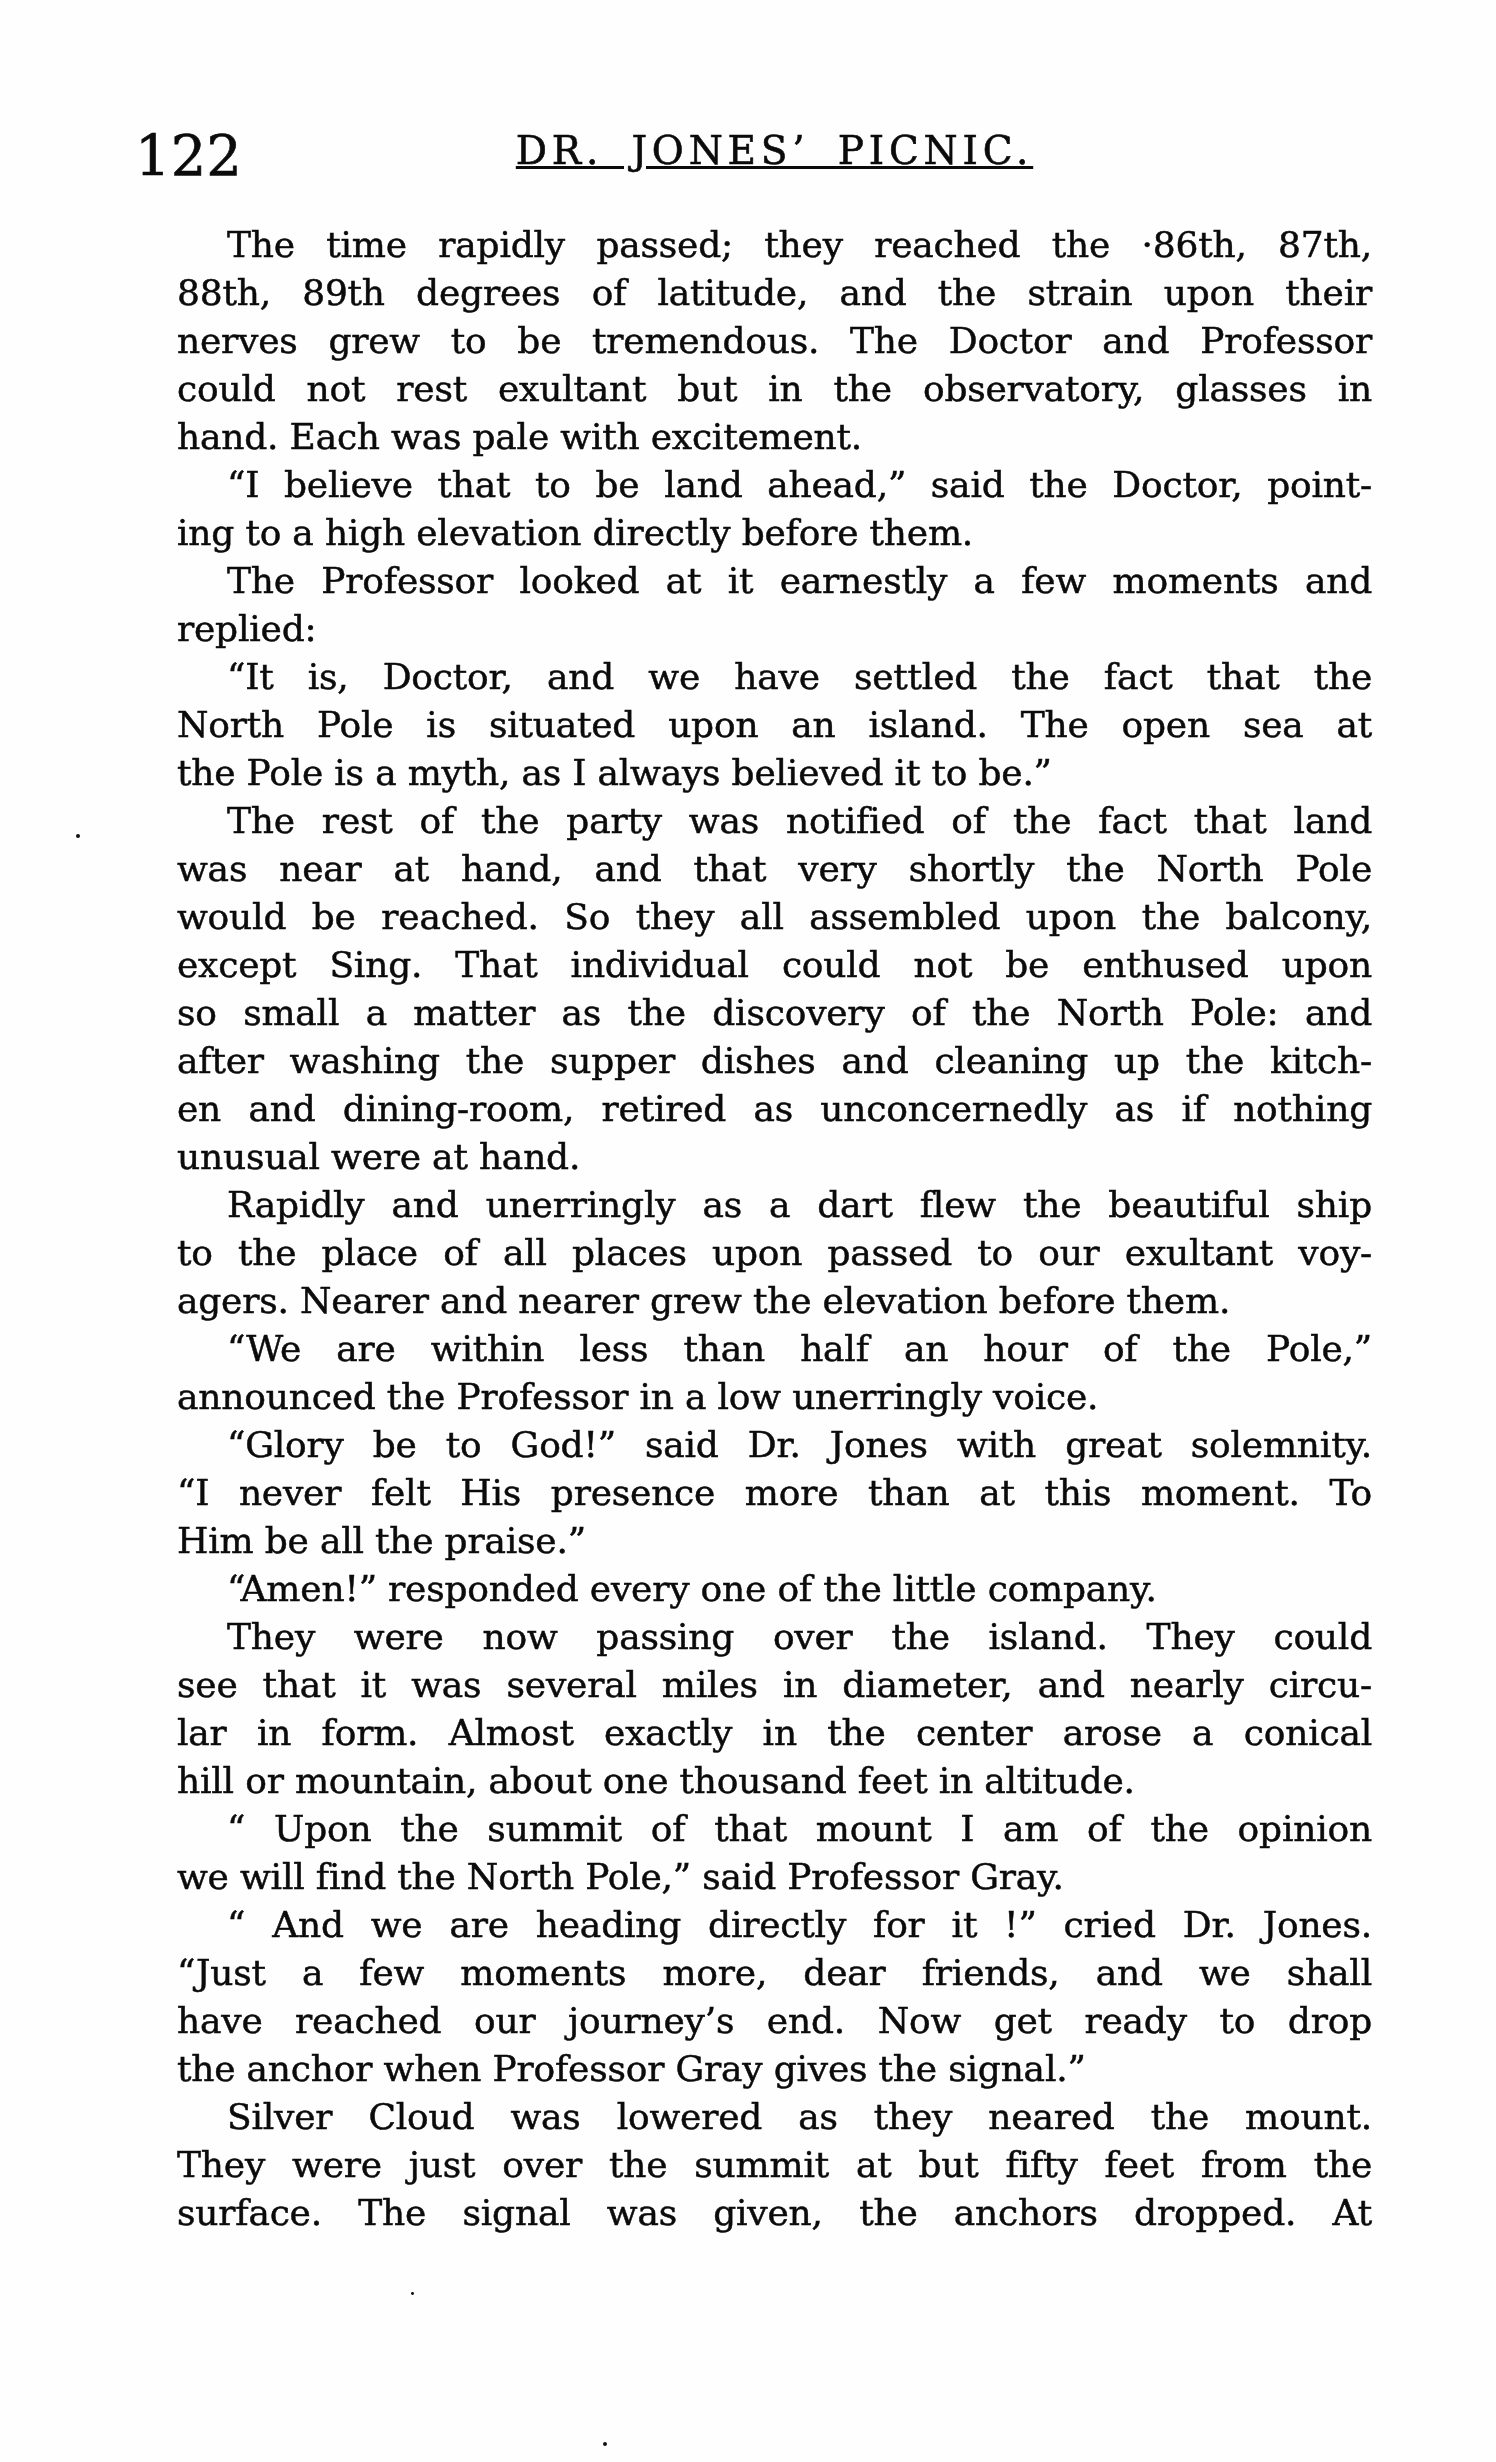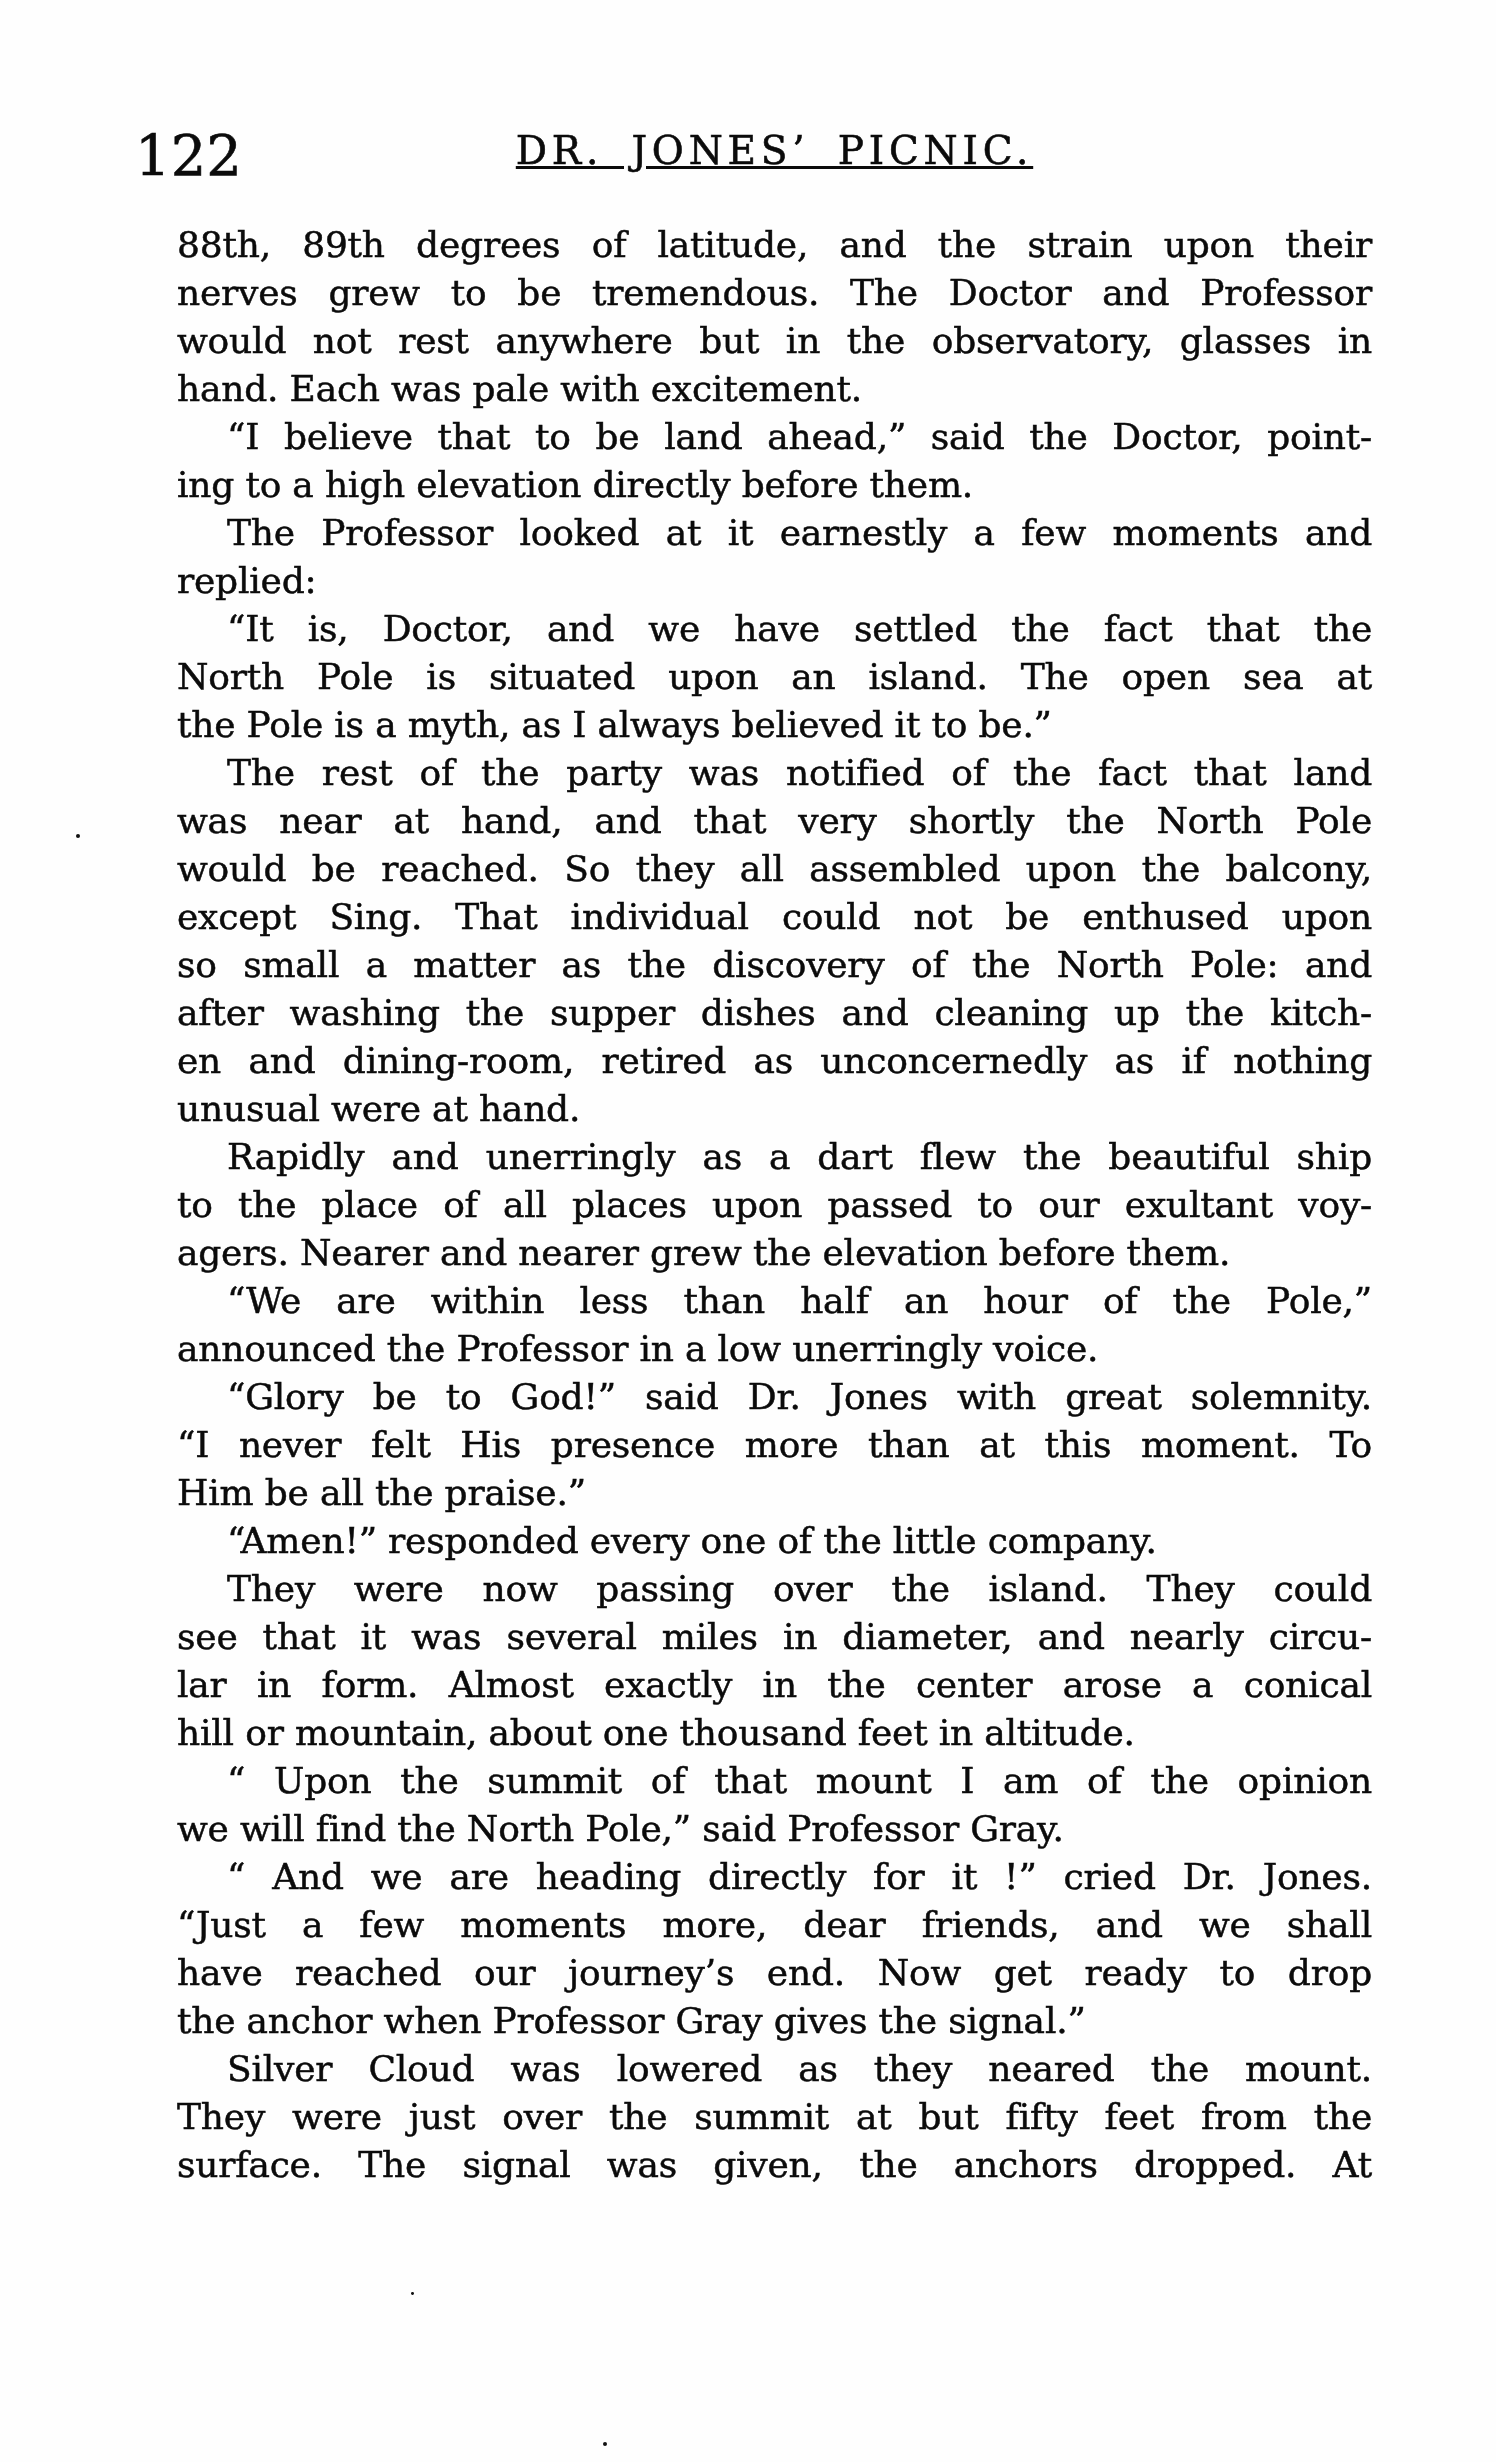--- a/index.html
+++ b/index.html
@@ -72,23 +72,24 @@
 </head>
 <body>
 
 <div class="scan-page">
 
   <div class="page-number">122</div>
 
   <div class="running-header">DR. JONES’ PICNIC.</div>
 
   <div class="text-block">
+      <div class="line indent">The time rapidly passed; they reached the ·86th, 87th,</div>
       <div class="line">88th, 89th degrees of latitude, and the strain upon their</div>
       <div class="line">nerves grew to be tremendous.  The Doctor and Professor</div>
-      <div class="line">would not rest anywhere but in the observatory, glasses in</div>
+      <div class="line">could not rest exultant but in the observatory, glasses in</div>
       <div class="line end">hand.  Each was pale with excitement.</div>
       <div class="line indent">“I believe that to be land ahead,” said the Doctor, point-</div>
       <div class="line end">ing to a high elevation directly before them.</div>
       <div class="line indent">The Professor looked at it earnestly a few moments and</div>
       <div class="line end">replied:</div>
       <div class="line indent">“It is, Doctor, and we have settled the fact that the</div>
       <div class="line">North Pole is situated upon an island.  The open sea at</div>
       <div class="line end">the Pole is a myth, as I always believed it to be.”</div>
       <div class="line indent">The rest of the party was notified of the fact that land</div>
       <div class="line">was near at hand, and that very shortly the North Pole</div>

